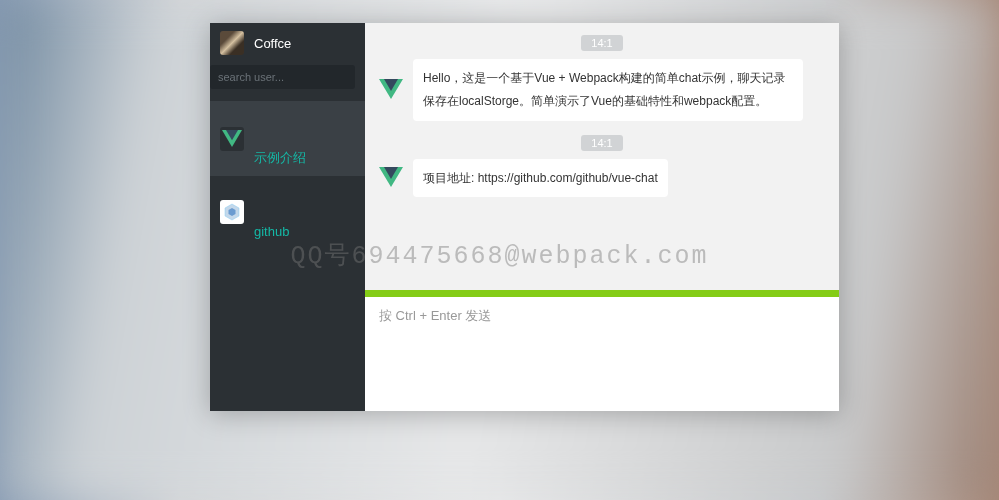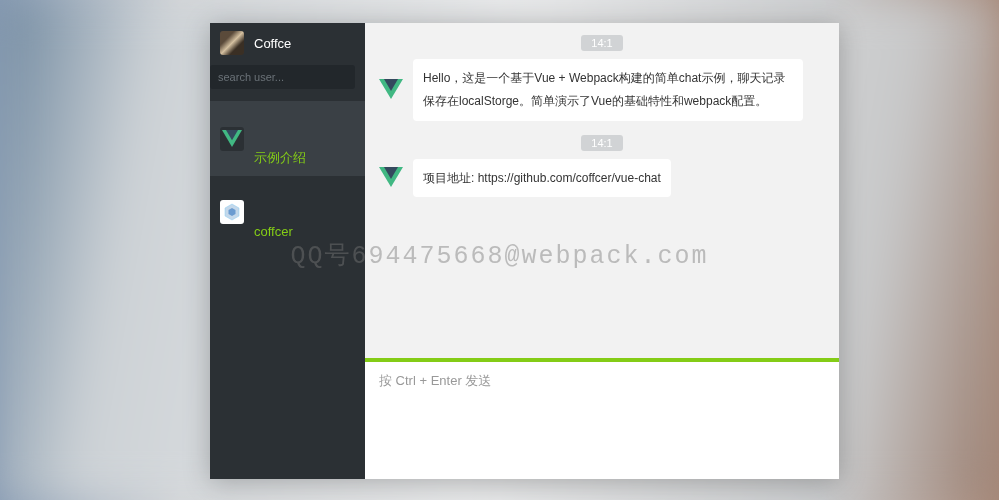--- a/index.html
+++ b/index.html
@@ -19,21 +19,21 @@
       position: absolute;
       inset: 0;
       background: linear-gradient(100deg, #6f889f 0%, #cdd2d6 15%, #e6e7e8 50%, #c8c9ca 85%, #9a7d6e 100%);
       filter: blur(20px);
     }
     .app-window {
       position: absolute;
       left: 210px;
       top: 23px;
       width: 629px;
-      height: 456px;
+      height: 388px;
       background: #fff;
       display: flex;
       box-shadow: 0 3px 25px rgba(0,0,0,0.25);
     }
     
     .sidebar {
       width: 155px;
       background: #2b3034;
       display: flex;
       flex-direction: column;
@@ -93,21 +93,21 @@
       align-items: center;
       justify-content: center;
     }
     .vue-avatar {
       background: #2b3034;
     }
     .webpack-avatar {
       background: #fff;
     }
     .contact-name {
-      color: #84cc16;
+      color: #14b8a6;
       font-size: 13px;
       margin-left: 10px;
       margin-top: 39px;
     }
     
     .chat-area {
       flex: 1;
       display: flex;
       flex-direction: column;
       position: relative;
@@ -160,21 +160,21 @@
       margin-left: 10px;
       font-size: 12px;
       color: #333;
       line-height: 1.9;
       max-width: 390px;
       word-break: break-all;
     }
     .input-area {
       height: 121px;
       background: #fff;
-      border-top: 4px solid #84cc16;
+      border-top: 7px solid #84cc16;
     }
     .message-input {
       width: 100%;
       height: 100%;
       border: none;
       resize: none;
       padding: 10px 14px;
       font-size: 13px;
       color: #666;
       outline: none;
@@ -222,21 +222,21 @@
         </div>
         <div class="contact-name">示例介绍</div>
       </div>
       <div class="contact-item">
         <div class="contact-avatar webpack-avatar">
           <svg width="18" height="18" viewBox="0 0 18 18">
             <path d="M9 1 L16 5 L16 13 L9 17 L2 13 L2 5 Z" fill="#c4d8ea" stroke="#8acdf2" stroke-width="0.5"></path>
             <path d="M9 5 L12.5 7 L12.5 11 L9 13 L5.5 11 L5.5 7 Z" fill="#6b9bd0"></path>
           </svg>
         </div>
-        <div class="contact-name">coffcer</div>
+        <div class="contact-name">github</div>
       </div>
     </div>
   </div>
 
   <div class="chat-area">
     <div class="messages">
 
       <div class="time-badge">
         <span>14:1</span>
       </div>
@@ -253,21 +253,21 @@
       <div class="time-badge">
         <span>14:1</span>
       </div>
       <div class="message-row">
         <div class="msg-avatar">
           <svg width="24" height="22" viewBox="0 0 24 22">
             <path d="M12 0 L0 0 L12 20 L24 0 L12 0 Z" fill="#41b883"></path>
             <path d="M12 0 L5 0 L12 12 L19 0 L12 0 Z" fill="#34495e"></path>
           </svg>
         </div>
-        <div class="msg-bubble">项目地址: https://github.com/coffcer/vue-chat</div>
+        <div class="msg-bubble">项目地址: https://github.com/github/vue-chat</div>
       </div>
     </div>
     <div class="input-area">
       <textarea class="message-input" placeholder="按 Ctrl + Enter 发送" style=""></textarea>
     </div>
   </div>
 </div>
 
 <div class="watermark">QQ号694475668@webpack.com</div>
 

